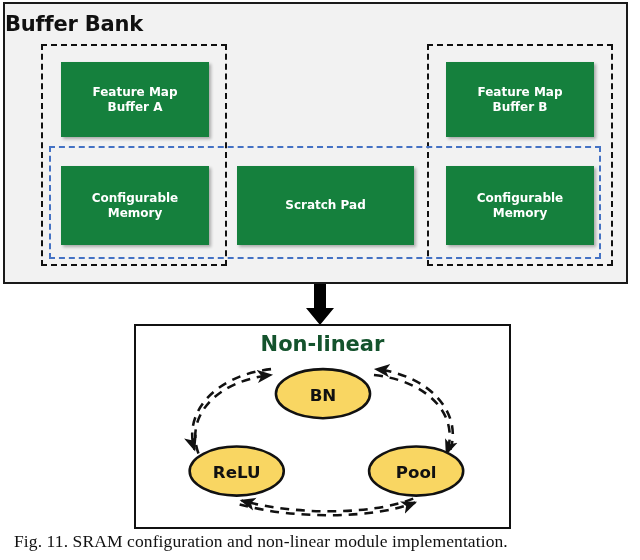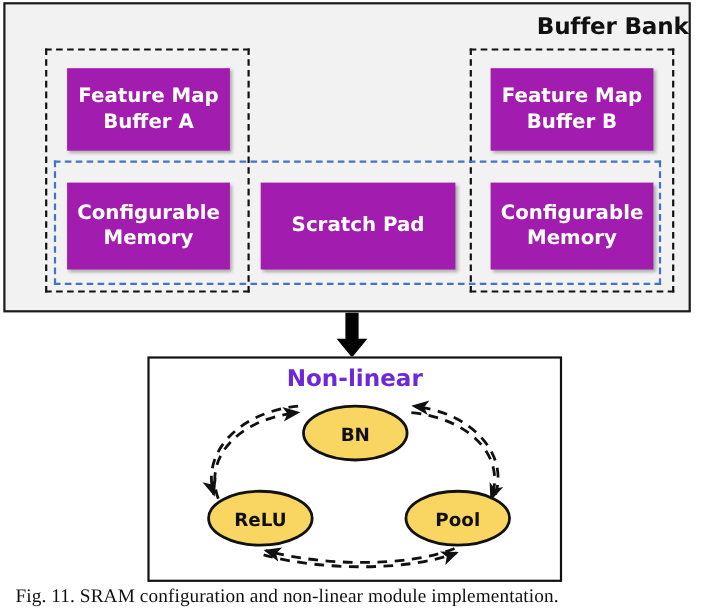--- a/index.html
+++ b/index.html
@@ -31,21 +31,21 @@
     height: 282px;
     background: #F2F2F2;
     border: 2px solid #1a1a1a;
     box-sizing: border-box;
   }
   .bank-title {
     position: absolute;
     left: 0;
     top: 8px;
     width: 100%;
-    text-align: right;
+    text-align: left;
     font-size: 21px;
     font-weight: bold;
     color: #111111;
     letter-spacing: -0.2px;
   }
 
   
   .group-dashed {
     position: absolute;
     border: 2px dashed #111111;
@@ -63,27 +63,27 @@
     width: 552px;
     height: 113px;
     border: 2.5px dashed #4472C4;
     box-sizing: border-box;
     background: transparent;
   }
 
   
   .blk {
     position: absolute;
-    background: #a21caf;
+    background: #15803d;
     color: #ffffff;
     display: flex;
     align-items: center;
     justify-content: center;
     text-align: center;
-    font-size: 18px;
+    font-size: 12px;
     font-weight: bold;
     line-height: 1.25;
     box-shadow: 2px 2px 3px rgba(0,0,0,0.30);
     box-sizing: border-box;
     padding: 2px 0;
     white-space: pre-line;
   }
   .blk-fma { left: 56px;  top: 58px;  width: 148px; height: 75px; }
   .blk-fmb { left: 441px; top: 58px;  width: 148px; height: 75px; }
   .blk-cma { left: 56px;  top: 162px; width: 148px; height: 79px; }
@@ -111,21 +111,21 @@
     box-sizing: border-box;
   }
   .nl-title {
     position: absolute;
     left: 0;
     top: 6px;
     width: 100%;
     text-align: center;
     font-size: 21px;
     font-weight: bold;
-    color: #6d28d9;
+    color: #14532d;
   }
   .nl-svg {
     position: absolute;
     left: 0; top: 0;
     width: 100%;
     height: 100%;
   }
   .node-label {
     font-family: "DejaVu Sans", sans-serif;
     font-size: 17px;

